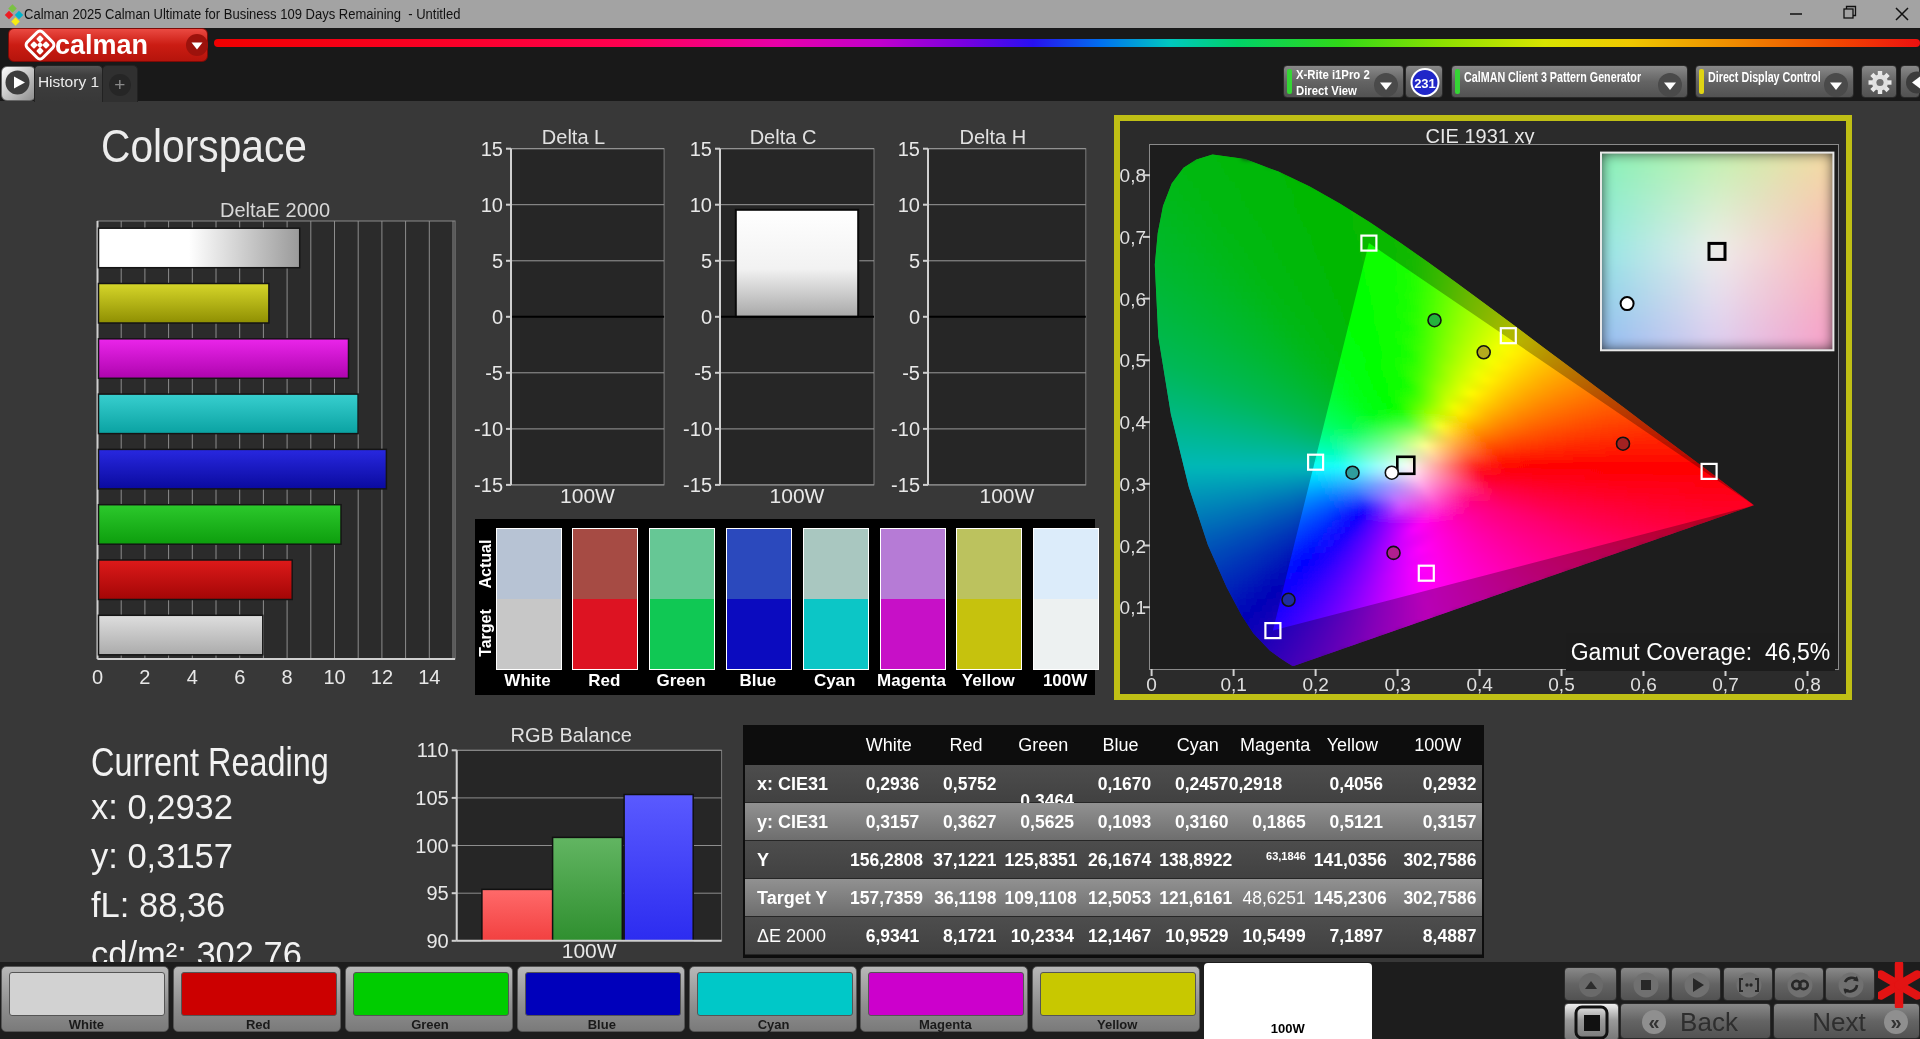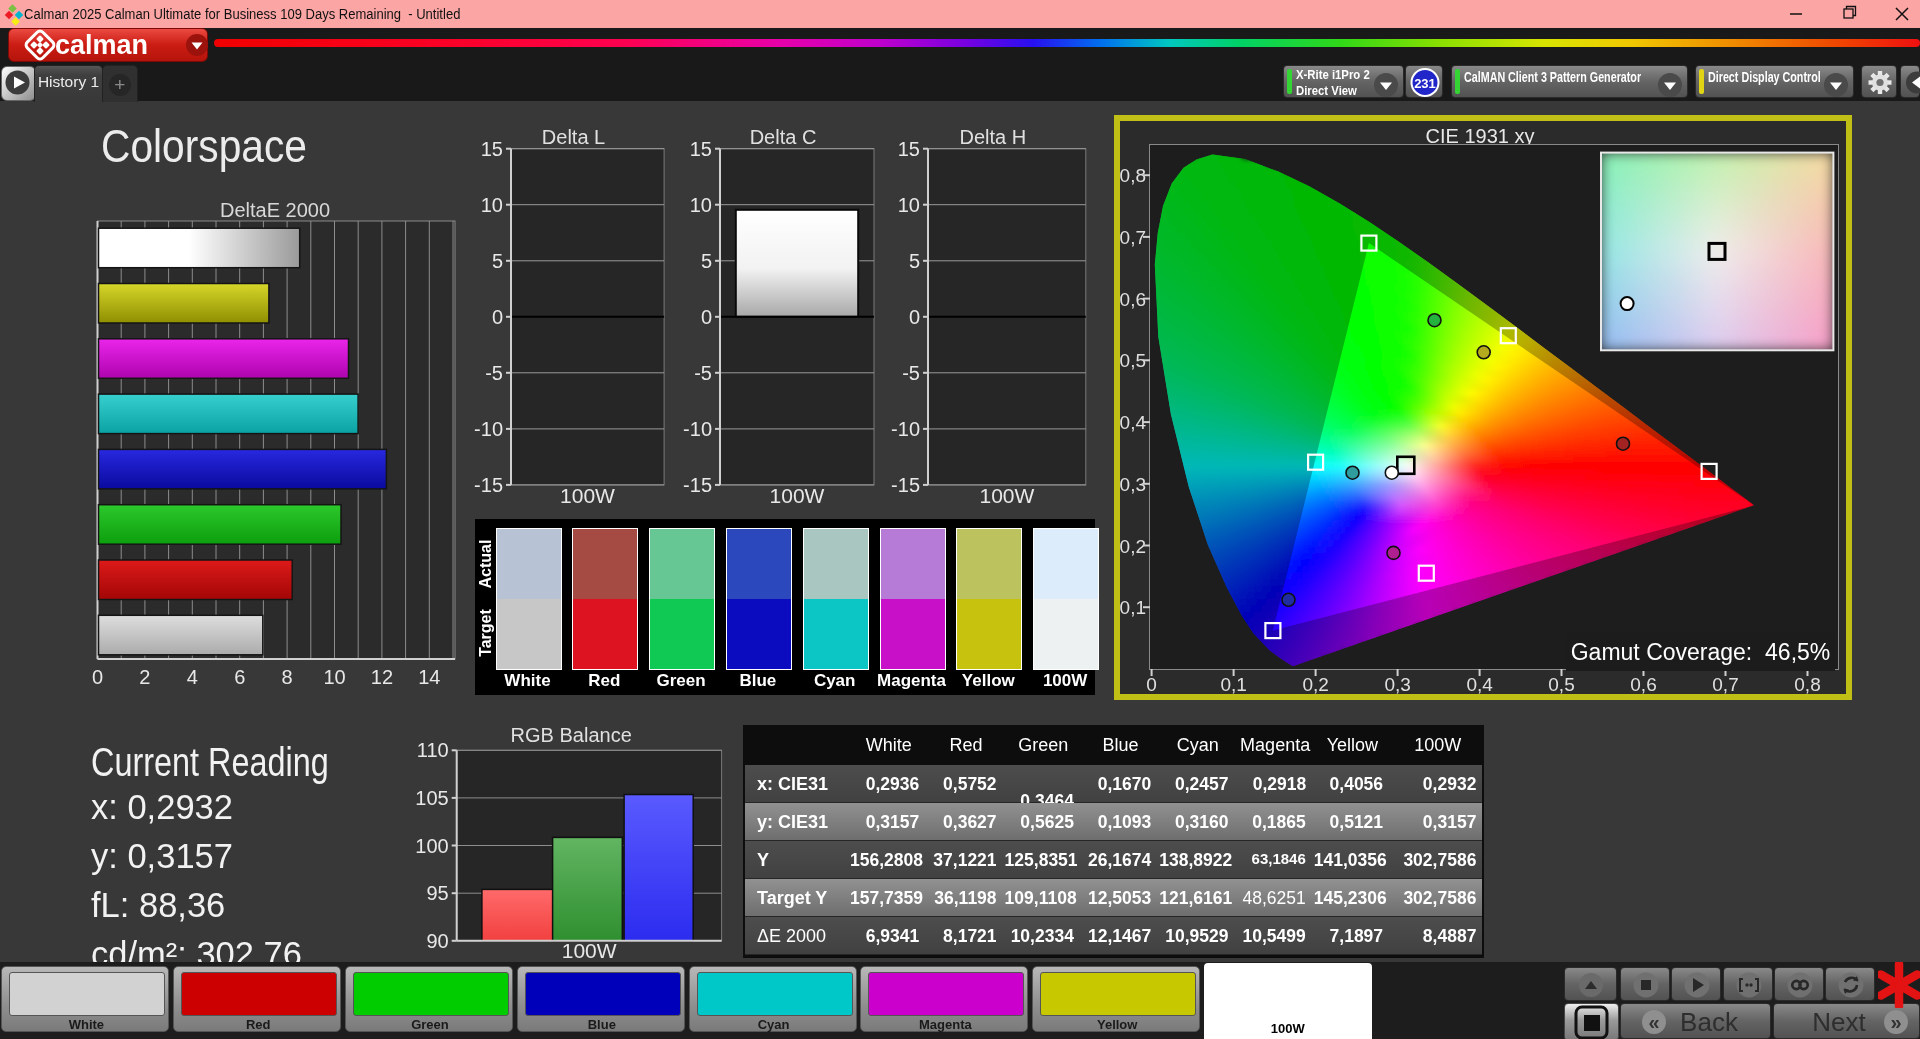--- a/index.html
+++ b/index.html
@@ -1,13 +1,13 @@
 <!DOCTYPE html>
 <html><head><meta charset="utf-8"><style>html,body{margin:0;padding:0;width:1920px;height:1039px;overflow:hidden;background:#383838;font-family:"Liberation Sans",sans-serif;}.abs{position:absolute;}.gbtn{background:linear-gradient(#898989,#646464 50%,#525252);border-radius:4px;border:1px solid #2a2a2a;box-sizing:border-box;}.pbtn{background:linear-gradient(#b8b8b8,#8f8f8f 60%,#7a7a7a);border-radius:5px;border:1px solid #555;box-sizing:border-box;}.vlab{color:#fff;font-size:16px;font-weight:bold;transform:rotate(-90deg);transform-origin:center;width:70px;height:18px;position:absolute;left:-26px;top:26px;text-align:center;}</style></head><body>
-<div class="abs" style="left:0;top:0;width:1920px;height:28px;background:#fca5a5">
+<div class="abs" style="left:0;top:0;width:1920px;height:28px;background:#a3a3a3">
     <svg width="22" height="22" style="position:absolute;left:3px;top:4px">
       <g transform="translate(11,11)">
         <rect x="-4.5" y="-9.5" width="6" height="6" transform="rotate(45 -1.5 -6.5)" fill="#7ac143"></rect>
         <rect x="2" y="-3" width="6" height="6" transform="rotate(45 5 0)" fill="#00b5cc"></rect>
         <rect x="-8" y="-3" width="6" height="6" transform="rotate(45 -5 0)" fill="#ed1c24"></rect>
         <rect x="-1.5" y="3.5" width="6" height="6" transform="rotate(45 1.5 6.5)" fill="#f7ec13"></rect>
       </g>
     </svg>
     <div class="abs" style="left:24px;top:6px;color:#111;font-size:14px;white-space:nowrap;transform:scaleX(0.93);transform-origin:left">Calman 2025 Calman Ultimate for Business 109 Days Remaining&nbsp; - Untitled</div>
     <svg width="140" height="28" style="position:absolute;left:1780px;top:0">
@@ -2210,21 +2210,21 @@
       <div class="abs" style="left:570.8px;top:10px;width:77.3px;text-align:center;color:#fff;font-size:18px;white-space:nowrap">Yellow</div>
       <div class="abs" style="left:648.1px;top:10px;width:93.3px;text-align:center;color:#fff;font-size:18px;white-space:nowrap">100W</div>
     </div>
     <div class="abs" style="left:2px;top:40px;width:737px;height:37px;background:linear-gradient(#4d4d4d,#414141);border-bottom:1px solid #262626">
       <div class="abs" style="left:12px;top:9px;color:#fff;font-size:18px;font-weight:bold">x: CIE31</div>
       <div class="abs" style="left:105.0px;top:9px;width:69.3px;text-align:right;color:#fff;font-size:17.5px;font-weight:bold;white-space:nowrap">0,2936</div>
       <div class="abs" style="left:182.3px;top:9px;width:69.3px;text-align:right;color:#fff;font-size:17.5px;font-weight:bold;white-space:nowrap">0,5752</div>
       <div class="abs" style="left:259.6px;top:26px;width:69.3px;text-align:right;color:#fff;font-size:17.5px;font-weight:bold;white-space:nowrap">0,3464</div>
       <div class="abs" style="left:336.9px;top:9px;width:69.3px;text-align:right;color:#fff;font-size:17.5px;font-weight:bold;white-space:nowrap">0,1670</div>
       <div class="abs" style="left:414.2px;top:9px;width:69.3px;text-align:right;color:#fff;font-size:17.5px;font-weight:bold;white-space:nowrap">0,2457</div>
-      <div class="abs" style="left:492px;top:9px;width:69.3px;text-align:right;color:#fff;font-size:17.5px;font-weight:bold;white-space:nowrap">0,2918</div>
+      <div class="abs" style="left:468px;top:9px;width:69.3px;text-align:right;color:#fff;font-size:17.5px;font-weight:bold;white-space:nowrap">0,2918</div>
       <div class="abs" style="left:568.8px;top:9px;width:69.3px;text-align:right;color:#fff;font-size:17.5px;font-weight:bold;white-space:nowrap">0,4056</div>
       <div class="abs" style="left:646.1px;top:9px;width:85.3px;text-align:right;color:#fff;font-size:17.5px;font-weight:bold;white-space:nowrap">0,2932</div>
     </div>
     <div class="abs" style="left:2px;top:78px;width:737px;height:37px;background:linear-gradient(#919191,#6e6e6e);border-bottom:1px solid #262626">
       <div class="abs" style="left:12px;top:9px;color:#fff;font-size:18px;font-weight:bold">y: CIE31</div>
       <div class="abs" style="left:105.0px;top:9px;width:69.3px;text-align:right;color:#fff;font-size:17.5px;font-weight:bold;white-space:nowrap">0,3157</div>
       <div class="abs" style="left:182.3px;top:9px;width:69.3px;text-align:right;color:#fff;font-size:17.5px;font-weight:bold;white-space:nowrap">0,3627</div>
       <div class="abs" style="left:259.6px;top:9px;width:69.3px;text-align:right;color:#fff;font-size:17.5px;font-weight:bold;white-space:nowrap">0,5625</div>
       <div class="abs" style="left:336.9px;top:9px;width:69.3px;text-align:right;color:#fff;font-size:17.5px;font-weight:bold;white-space:nowrap">0,1093</div>
       <div class="abs" style="left:414.2px;top:9px;width:69.3px;text-align:right;color:#fff;font-size:17.5px;font-weight:bold;white-space:nowrap">0,3160</div>
@@ -2232,21 +2232,21 @@
       <div class="abs" style="left:568.8px;top:9px;width:69.3px;text-align:right;color:#fff;font-size:17.5px;font-weight:bold;white-space:nowrap">0,5121</div>
       <div class="abs" style="left:646.1px;top:9px;width:85.3px;text-align:right;color:#fff;font-size:17.5px;font-weight:bold;white-space:nowrap">0,3157</div>
     </div>
     <div class="abs" style="left:2px;top:116px;width:737px;height:37px;background:linear-gradient(#4d4d4d,#414141);border-bottom:1px solid #262626">
       <div class="abs" style="left:12px;top:9px;color:#fff;font-size:18px;font-weight:bold">Y</div>
       <div class="abs" style="left:105.0px;top:9px;width:69.3px;text-align:right;color:#fff;font-size:17.5px;font-weight:bold;white-space:nowrap">156,2808</div>
       <div class="abs" style="left:182.3px;top:9px;width:69.3px;text-align:right;color:#fff;font-size:17.5px;font-weight:bold;white-space:nowrap">37,1221</div>
       <div class="abs" style="left:259.6px;top:9px;width:69.3px;text-align:right;color:#fff;font-size:17.5px;font-weight:bold;white-space:nowrap">125,8351</div>
       <div class="abs" style="left:336.9px;top:9px;width:69.3px;text-align:right;color:#fff;font-size:17.5px;font-weight:bold;white-space:nowrap">26,1674</div>
       <div class="abs" style="left:414.2px;top:9px;width:69.3px;text-align:right;color:#fff;font-size:17.5px;font-weight:bold;white-space:nowrap">138,8922</div>
-      <div class="abs" style="left:491.5px;top:9px;width:69.3px;text-align:right;color:#fff;font-size:15px;font-weight:bold;white-space:nowrap">63,1846</div>
+      <div class="abs" style="left:491.5px;top:9px;width:69.3px;text-align:right;color:#fff;font-size:11px;font-weight:bold;white-space:nowrap">63,1846</div>
       <div class="abs" style="left:568.8px;top:9px;width:69.3px;text-align:right;color:#fff;font-size:17.5px;font-weight:bold;white-space:nowrap">141,0356</div>
       <div class="abs" style="left:646.1px;top:9px;width:85.3px;text-align:right;color:#fff;font-size:17.5px;font-weight:bold;white-space:nowrap">302,7586</div>
     </div>
     <div class="abs" style="left:2px;top:154px;width:737px;height:37px;background:linear-gradient(#919191,#6e6e6e);border-bottom:1px solid #262626">
       <div class="abs" style="left:12px;top:9px;color:#fff;font-size:18px;font-weight:bold">Target Y</div>
       <div class="abs" style="left:105.0px;top:9px;width:69.3px;text-align:right;color:#fff;font-size:17.5px;font-weight:bold;white-space:nowrap">157,7359</div>
       <div class="abs" style="left:182.3px;top:9px;width:69.3px;text-align:right;color:#fff;font-size:17.5px;font-weight:bold;white-space:nowrap">36,1198</div>
       <div class="abs" style="left:259.6px;top:9px;width:69.3px;text-align:right;color:#fff;font-size:17.5px;font-weight:bold;white-space:nowrap">109,1108</div>
       <div class="abs" style="left:336.9px;top:9px;width:69.3px;text-align:right;color:#fff;font-size:17.5px;font-weight:bold;white-space:nowrap">12,5053</div>
       <div class="abs" style="left:414.2px;top:9px;width:69.3px;text-align:center;color:#fff;font-size:17.5px;font-weight:bold;white-space:nowrap">121,6161</div>

